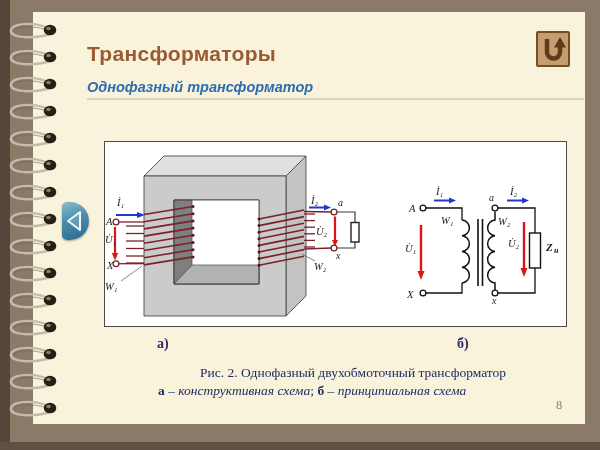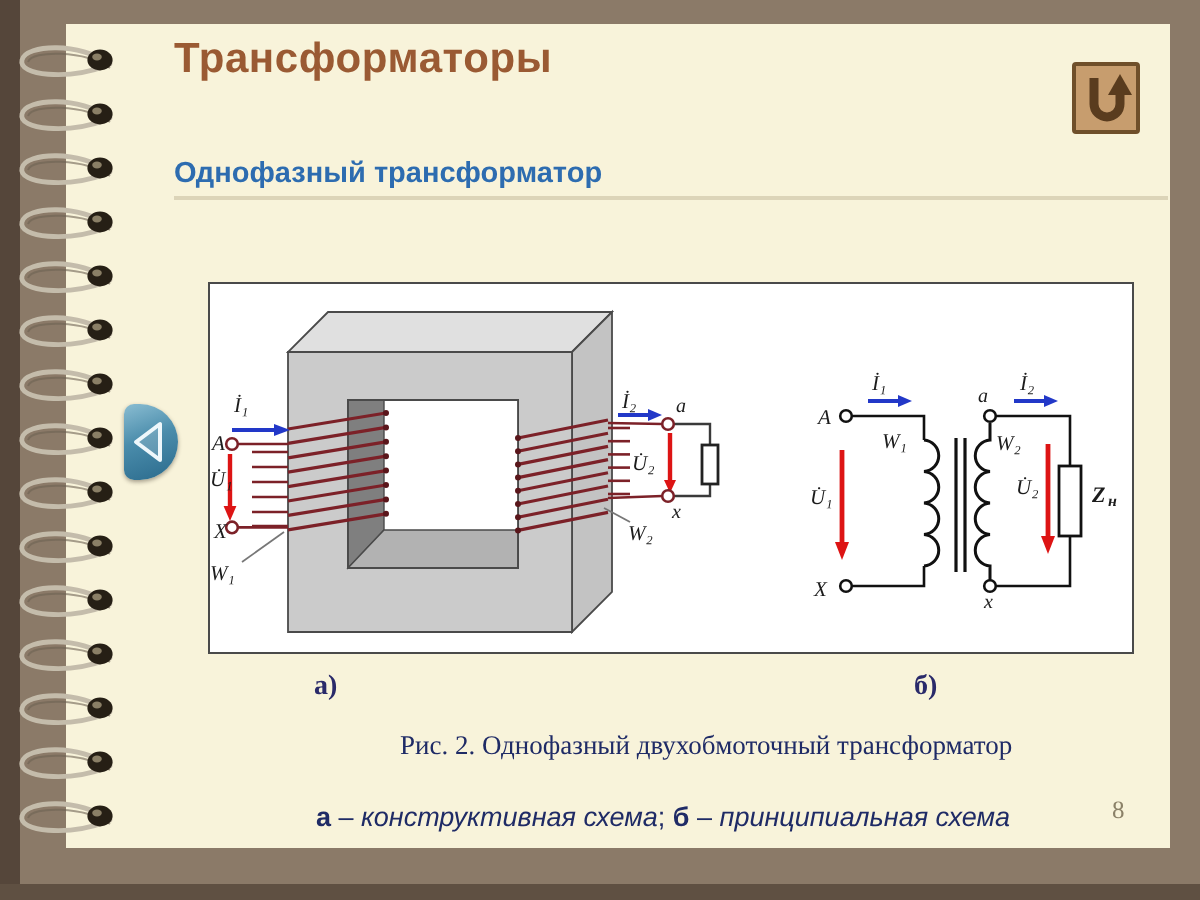--- a/index.html
+++ b/index.html
@@ -21,45 +21,45 @@
     background:linear-gradient(160deg,#8abdd2 0%,#4a8cab 45%,#2a6a8c 100%);
     box-shadow:0 1px 2px rgba(40,30,20,.4);
     cursor:pointer;
   }
   .return-btn{
     position:absolute;left:536px;top:31px;width:34px;height:36px;
     background:#c79d6e;border:2px solid #6f4f2a;border-radius:2px;
     box-sizing:border-box;cursor:pointer;
   }
   .title{
-    position:absolute;left:87px;top:18px;
+    position:absolute;left:87px;top:42px;
     font-size:21px;font-weight:bold;color:#9a5a33;letter-spacing:.3px;
   }
   .subtitle{
     position:absolute;left:87px;top:79px;
-    font-size:14.5px;font-weight:bold;color:#2d6cb0;
+    font-size:14.5px;font-weight:bold;color:#2d6cb0;font-style:italic;
   }
   .rule{position:absolute;left:87px;top:98px;width:497px;height:2px;background:#dcd4b8;}
   .figure-panel{
     position:absolute;left:104px;top:141px;width:461px;height:184px;
     background:#ffffff;border:1px solid #4a4a4a;box-sizing:content-box;
   }
   .fig-label{
     position:absolute;font-family:"Liberation Serif", serif;
     font-size:14px;font-weight:bold;color:#2a2a6a;
   }
   .fig-label.a{left:157px;top:336px;}
   .fig-label.b{left:457px;top:336px;}
   .caption1{
     position:absolute;left:158px;top:365px;
     font-family:"Liberation Serif", serif;font-size:13.5px;color:#1f2b66;margin-left:42px;
   }
   .caption2{
-    position:absolute;left:158px;top:401px;
-    font-family:Liberation Sans, sans-serif;font-size:13.5px;color:#1f2b66;
+    position:absolute;left:158px;top:383px;
+    font-family:Liberation Serif, serif;font-size:13.5px;color:#1f2b66;
   }
   .caption2 .bld{font-weight:bold;}
   .caption2 .itl{font-style:italic;}
   .page-num{
     position:absolute;left:556px;top:398px;
     font-family:"Liberation Serif", serif;font-size:12.5px;color:#8b8168;
   }
   svg text{
     font-family:"Liberation Serif", serif;
     font-style:italic; fill:#1c1c1c;

